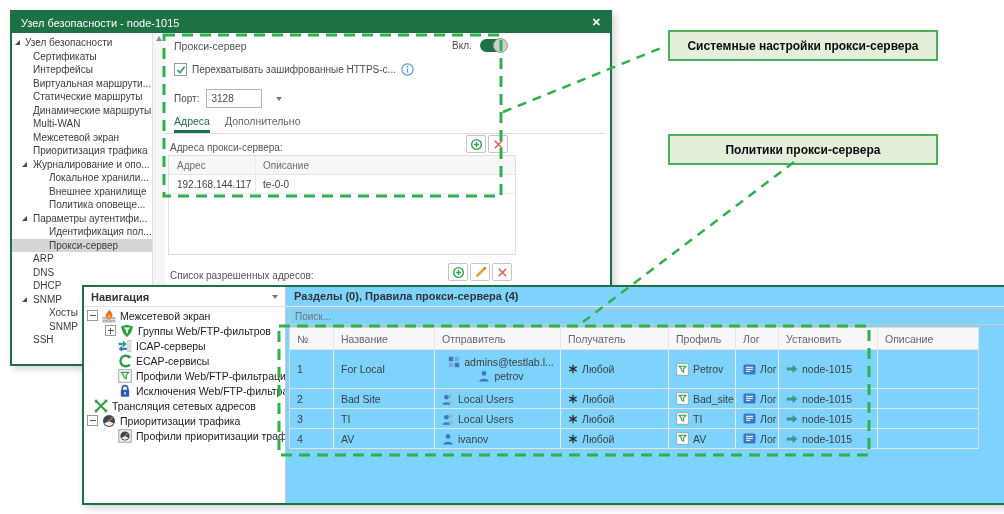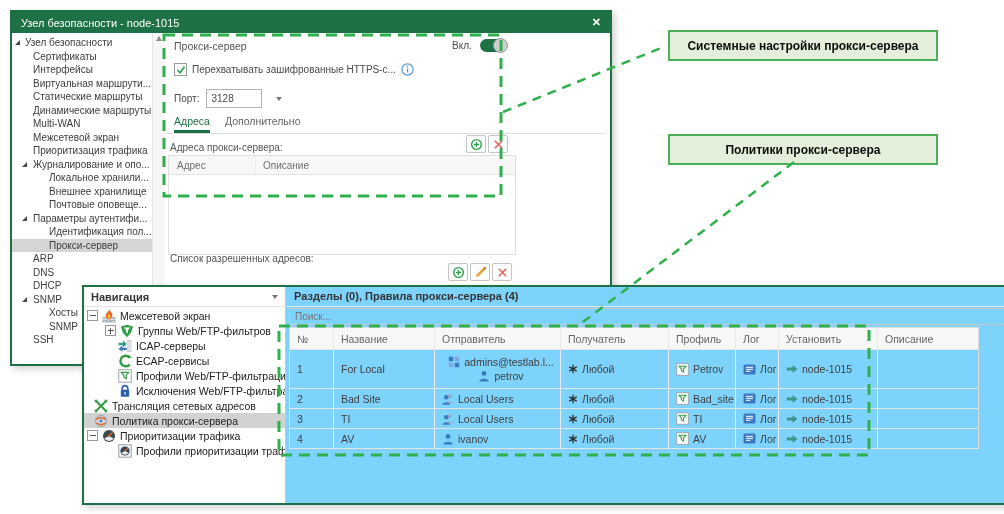--- a/index.html
+++ b/index.html
@@ -48,21 +48,21 @@
   .p-addr-label{left:5px;top:109px;color:#555;}
   .btnrow{display:flex;gap:2px;}
   .sbtn{width:18px;height:16px;border:1px solid #c6c6c6;border-radius:2px;background:#fff;
         display:flex;align-items:center;justify-content:center;}
   .p-addr-btns{left:301px;top:102px;}
   .p-table{left:3px;top:122px;width:346px;height:98px;border:1px solid #e0e0e0;background:#fff;font-size:10px;}
   .pt-row{display:flex;height:18px;align-items:center;border-bottom:1px solid #ececec;color:#444;}
   .pt-head{background:#f7f7f7;color:#6f6f6f;border-bottom:1px solid #e4e4e4;}
   .pt-c1{width:78px;padding-left:8px;}
   .pt-c2{flex:1;padding-left:7px;border-left:1px solid #ececec;align-self:stretch;display:flex;align-items:center;}
-  .p-allowed{left:5px;top:220px;color:#555;}
+  .p-allowed{left:5px;top:237px;color:#555;}
   .p-allowed-btns{left:283px;top:230px;}
 
   
   .nav-panel{position:absolute;left:0;top:0;bottom:0;width:201px;border-right:1px solid #c9c9c9;background:#fff;}
   .nav-header{height:19px;border-bottom:1px solid #e4e4e4;display:flex;align-items:center;
               justify-content:space-between;padding:0 7px;font-size:11px;font-weight:bold;color:#333;}
   .nav-items{position:absolute;left:0;right:0;top:21px;font-size:10.5px;color:#222;}
   .ni{height:15px;display:flex;align-items:center;white-space:nowrap;overflow:hidden;}
   .ni.l0{padding-left:3px}.ni.l0.nobox{padding-left:10px}.ni.l1{padding-left:21px}.ni.l1.nobox{padding-left:34px}
   .ni .box{width:9px;height:9px;border:1px solid #999;background:#fff;margin-right:4px;position:relative;flex-shrink:0;}
@@ -246,21 +246,21 @@
             <span class="tri"></span>
             <span>Журналирование и опо...</span>
           </div>
         <div class="ti l2">
             <span>Локальное хранили...</span>
           </div>
         <div class="ti l2">
             <span>Внешнее хранилище</span>
           </div>
         <div class="ti l2">
-            <span>Почтовые оповеще...</span>
+            <span>Политика оповеще...</span>
           </div>
         <div class="ti l1">
             <span class="tri"></span>
             <span>Параметры аутентифи...</span>
           </div>
         <div class="ti l2">
             <span>Идентификация пол...</span>
           </div>
         <div class="ti l2 sel">
             <span>Прокси-сервер</span>
@@ -333,20 +333,24 @@
           <span class="sbtn">
               <svg class="i13">
                 <use href="#sym-x"></use>
               </svg>
             </span>
         </div>
         <div class="abs p-table">
           <div class="pt-row pt-head">
             <span class="pt-c1">Адрес</span>
             <span class="pt-c2">Описание</span>
+          </div>
+          <div class="pt-row">
+            <span class="pt-c1">192.168.144.117</span>
+            <span class="pt-c2">te-0-0</span>
           </div>
         </div>
         <div class="abs p-allowed">Список разрешенных адресов:</div>
         <div class="abs p-allowed-btns btnrow">
           <span class="sbtn">
               <svg class="i13">
                 <use href="#sym-plus"></use>
               </svg>
             </span>
           <span class="sbtn">
@@ -407,26 +411,20 @@
             <svg class="ico">
               <use href="#sym-lock"></use>
             </svg>
             <span>Исключения Web/FTP-фильтрации</span>
           </div>
         <div class="ni l0 nobox">
             <svg class="ico">
               <use href="#sym-nat"></use>
             </svg>
             <span>Трансляция сетевых адресов</span>
-          </div>
-        <div class="ni l0 nobox sel">
-            <svg class="ico">
-              <use href="#sym-proxy"></use>
-            </svg>
-            <span>Политика прокси-сервера</span>
           </div>
         <div class="ni l0">
             <span class="box"></span>
             <svg class="ico">
               <use href="#sym-gauge"></use>
             </svg>
             <span>Приоритизации трафика</span>
           </div>
         <div class="ni l1 nobox">
             <svg class="ico">

